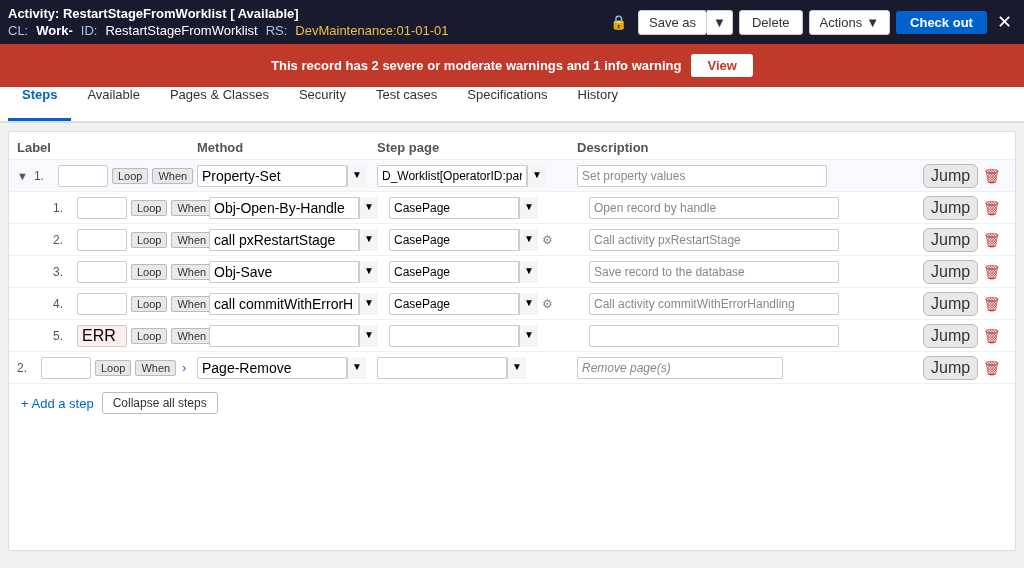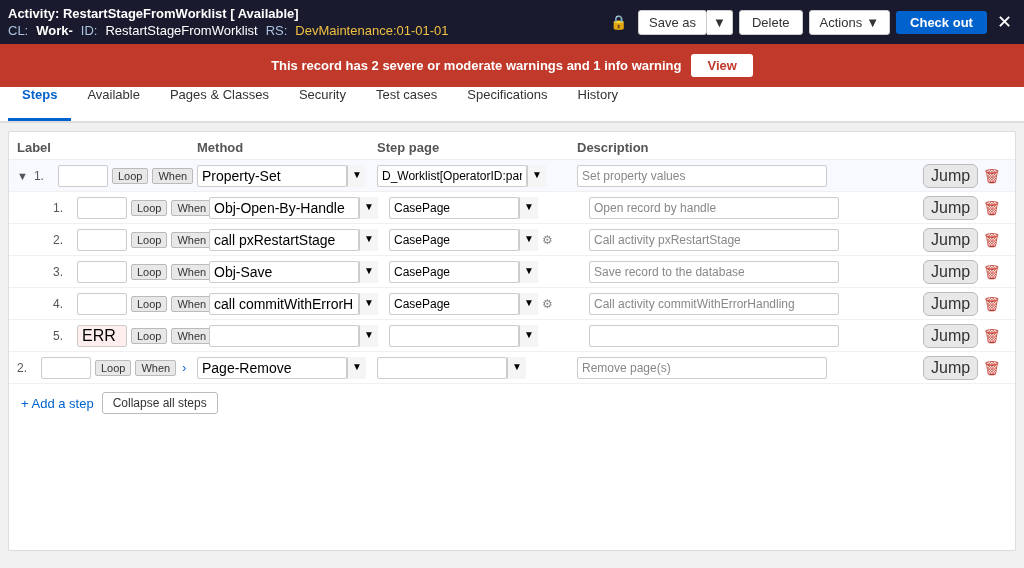--- a/index.html
+++ b/index.html
@@ -442,21 +442,21 @@
     </div>
     <div class="method-cell">
       <input class="method-input" value="Page-Remove" style="">
       <span class="method-select-arrow">▼</span>
     </div>
     <div class="step-page-cell">
       <input class="step-page-input" value="" style="">
       <span class="step-page-arrow">▼</span>
     </div>
     <div class="desc-cell">
-      <input class="desc-input" value="Remove page(s)" style="width: 250px;">
+      <input class="desc-input" value="Remove page(s)" style="width: 206px; font-style: italic;">
     </div>
     <div><button class="jump-btn">Jump</button></div>
     <div><button class="delete-row-btn">🗑</button></div>
   </div>
 
   <div class="footer-actions">
     <button class="btn-add-step">+ Add a step</button>
     <button class="btn-collapse">Collapse all steps</button>
   </div>
 </div>

